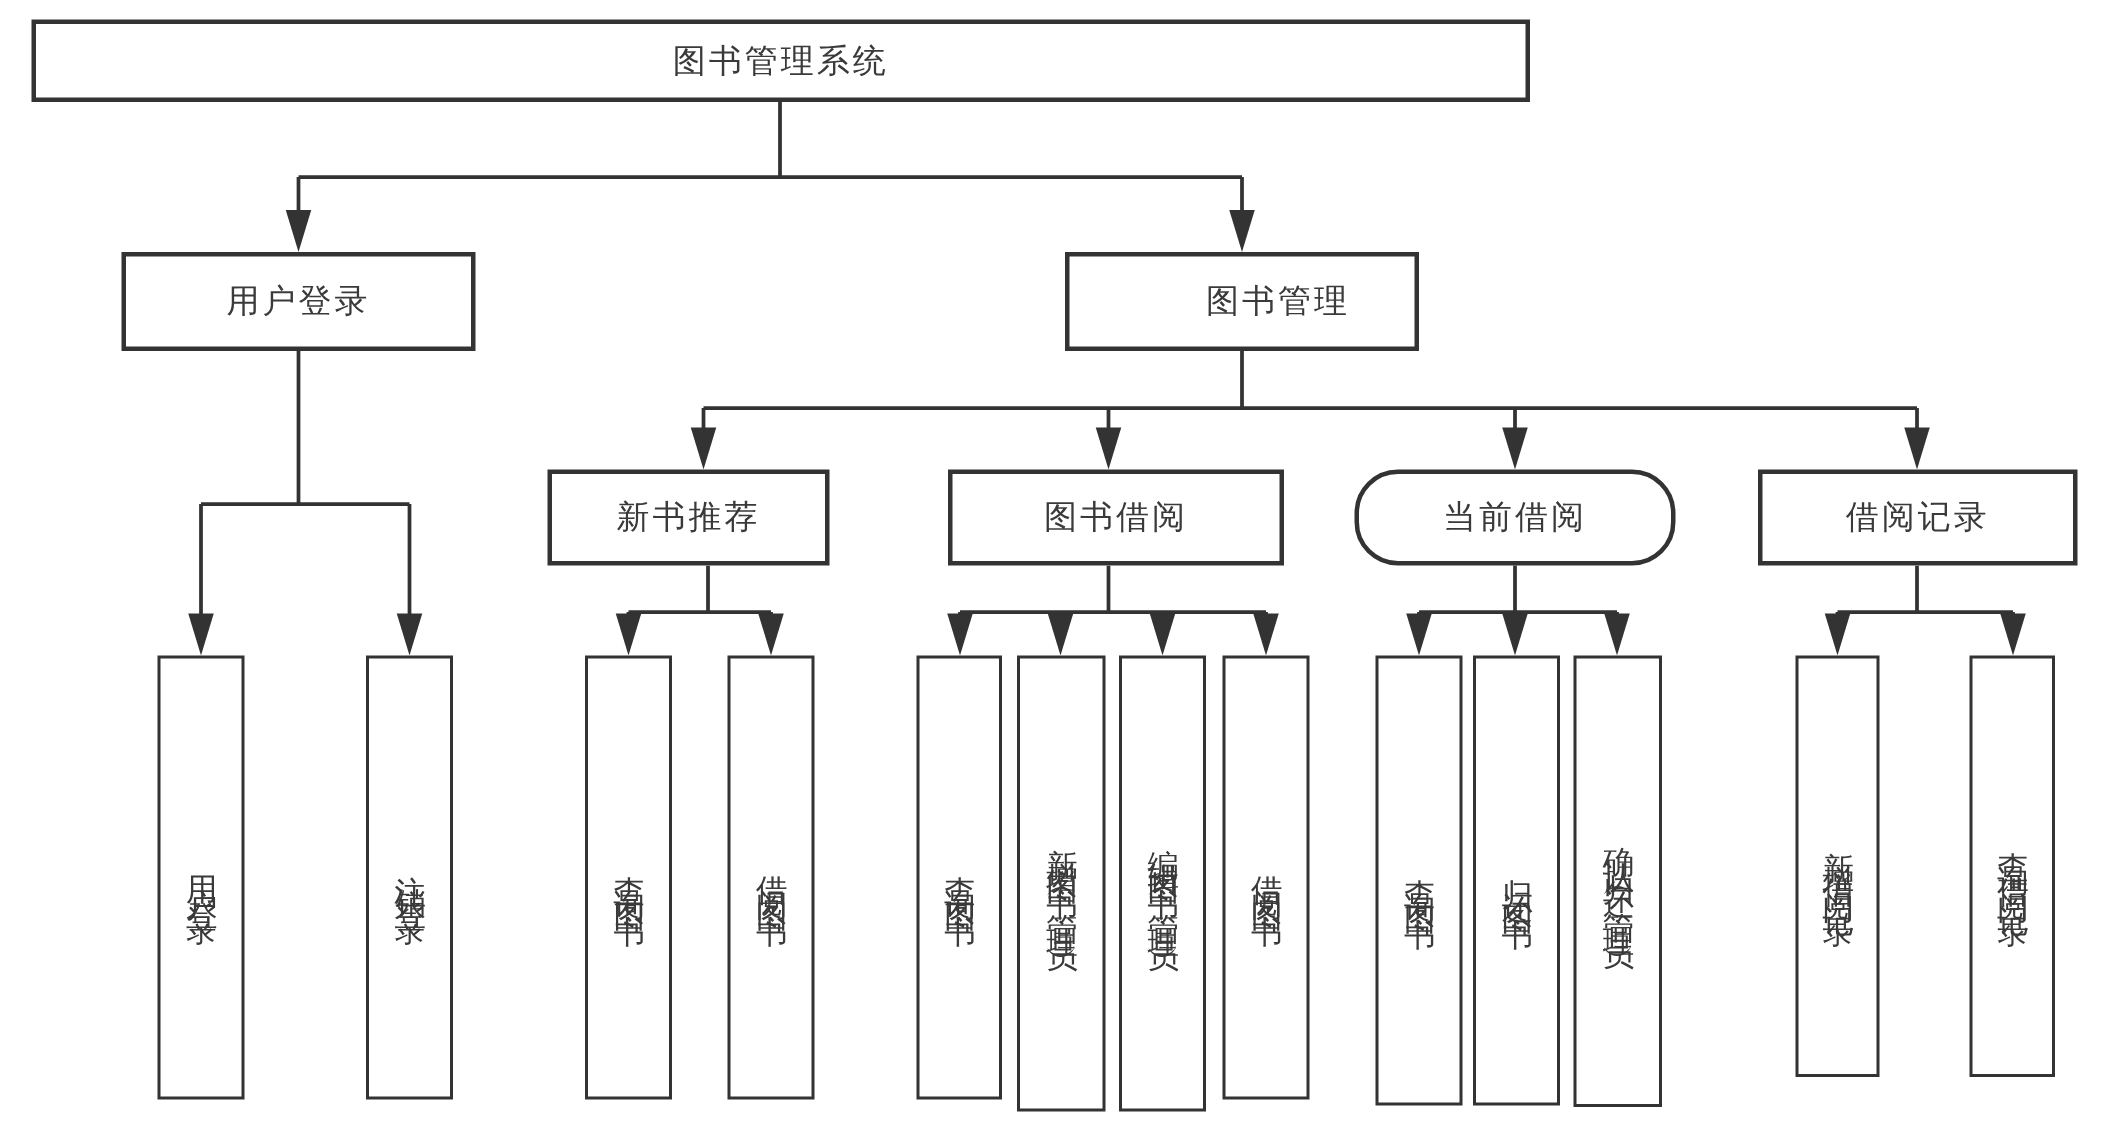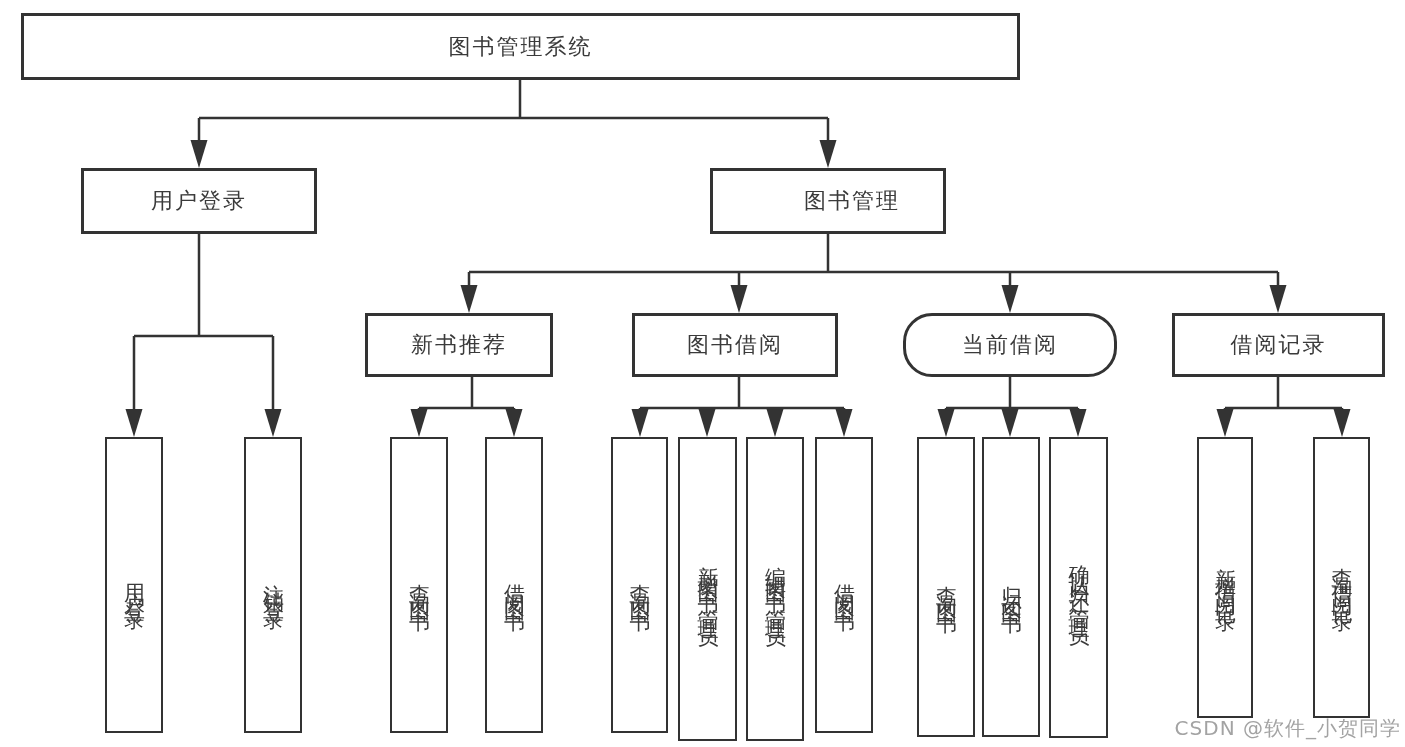--- a/index.html
+++ b/index.html
@@ -79,35 +79,35 @@
     <use href="#ah" x="707" y="437"></use>
     <use href="#ah" x="775" y="437"></use>
     <use href="#ah" x="844" y="437"></use>
     <use href="#ah" x="946" y="437"></use>
     <use href="#ah" x="1010" y="437"></use>
     <use href="#ah" x="1078" y="437"></use>
     <use href="#ah" x="1225" y="437"></use>
     <use href="#ah" x="1342" y="437"></use>
   </svg>
 
-  <div class="box hdr" style="left:21px; top:13px; width:999px; height:67px;">
+  <div class="box hdr" style="left:21px; top:13px; width:999px; height:55px;">
     <span>图书管理系统</span>
   </div>
 
   <div class="box hdr" style="left:81px; top:168px; width:236px; height:66px;">
     <span>用户登录</span>
   </div>
   <div class="box hdr" style="left:710px; top:168px; width:236px; height:66px;padding-left:48px;">
     <span>图书管理</span>
   </div>
 
   <div class="box hdr" style="left:365px; top:313px; width:188px; height:64px;">
     <span>新书推荐</span>
   </div>
-  <div class="box hdr" style="left:632px; top:313px; width:206px; height:64px;">
+  <div class="box hdr" style="left:632px; top:313px; width:224px; height:64px;">
     <span>图书借阅</span>
   </div>
   <div class="box hdr" style="left:903px; top:313px; width:214px; height:64px;border-radius:29px;">
     <span>当前借阅</span>
   </div>
   <div class="box hdr" style="left:1172px; top:313px; width:213px; height:64px;">
     <span>借阅记录</span>
   </div>
 
   <div class="box leaf" style="left:105px; top:437px; width:58px; height:296px;">
@@ -147,15 +147,14 @@
     <span>确认归还（管理员）</span>
   </div>
 
   <div class="box leaf" style="left:1197px; top:437px; width:56px; height:281px;">
     <span>新增借阅记录</span>
   </div>
   <div class="box leaf" style="left:1313px; top:437px; width:57px; height:281px;">
     <span>查询借阅记录</span>
   </div>
 
-  <div class="watermark">CSDN @软件_小贺同学</div>
 
 </div>
 
 </body></html>

